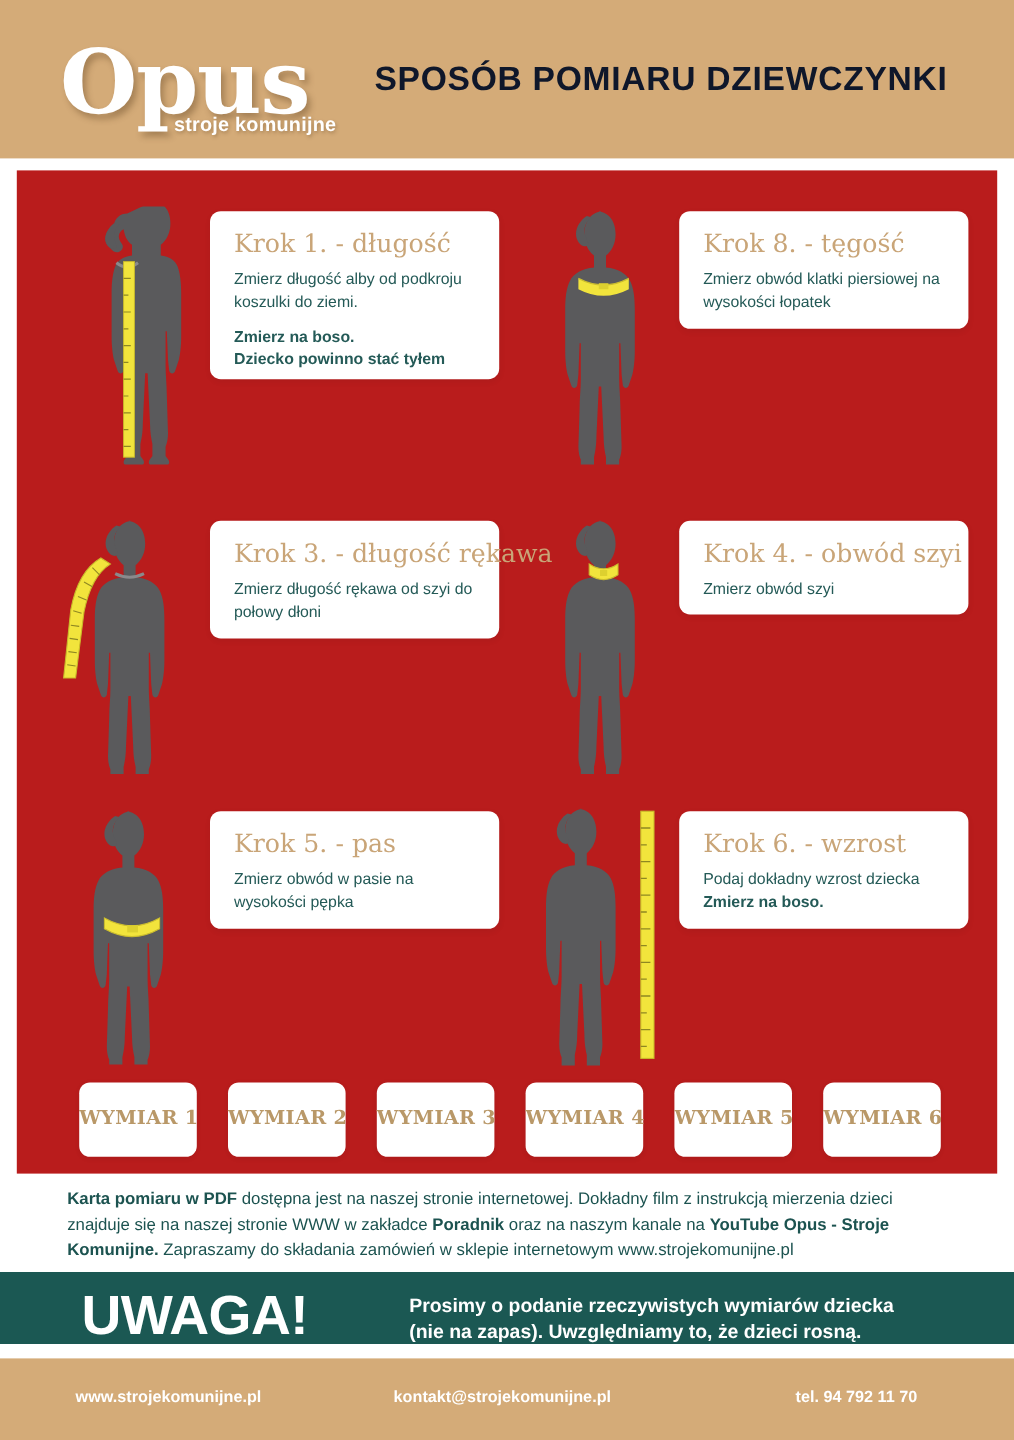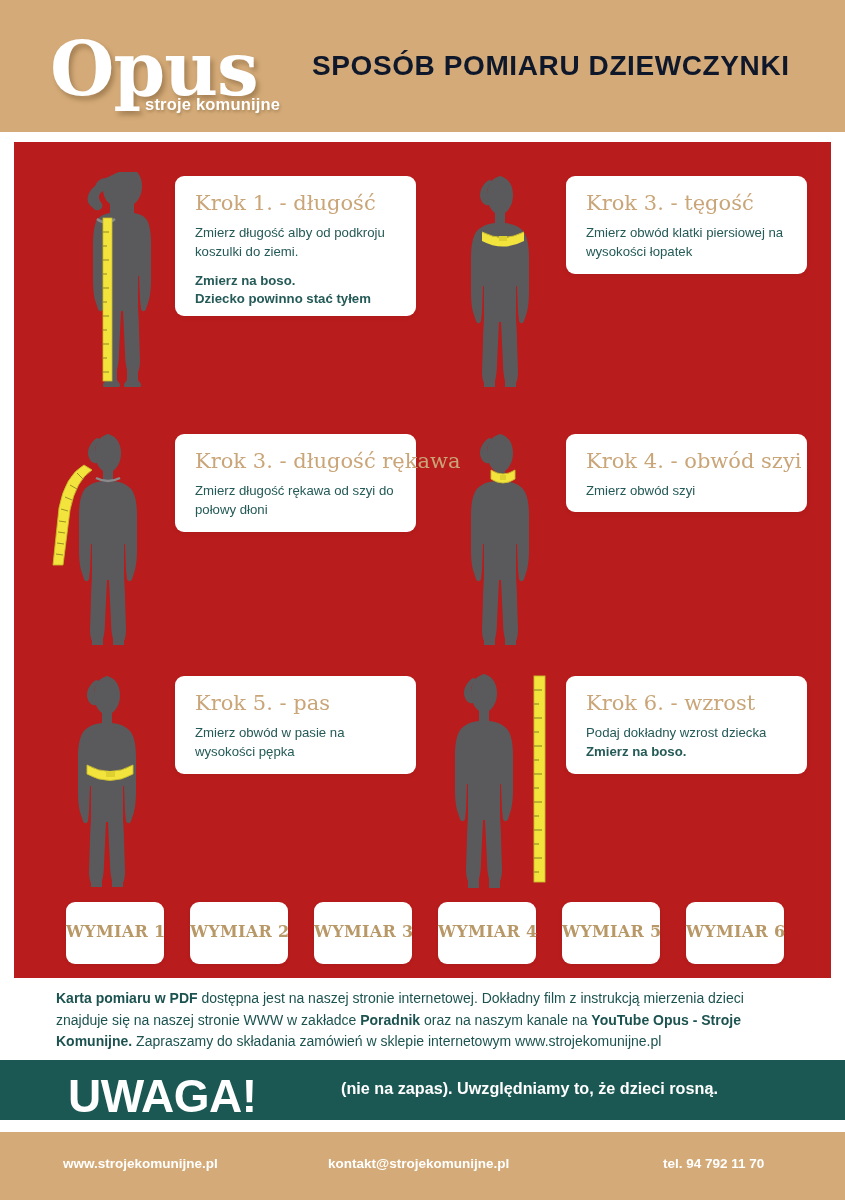--- a/index.html
+++ b/index.html
@@ -213,21 +213,21 @@
         <g fill="#5a5a5c">
           <path d="M54 4 c-10 0 -16 8 -16 19 0 8 3 14 8 18 l0 10 c-10 1 -17 5 -20 11 -3 6 -4 14 -4 24 l0 34 c0 9 1 16 2 20 l3 9 c1 3 4 3 5 0 l1 -9 1 -26 1 0 0 30 c0 7 -1 16 -1 24 l-1 32 c0 5 1 9 2 11 l0 8 c-1 2 -3 3 -3 5 0 2 1 3 4 3 l9 0 c3 0 4 -1 4 -3 0 -2 -2 -3 -3 -5 l0 -10 c1 -4 2 -10 2 -17 l2 -42 2 0 2 42 c0 7 1 13 2 17 l0 10 c-1 2 -3 3 -3 5 0 2 1 3 4 3 l9 0 c3 0 4 -1 4 -3 0 -2 -2 -3 -3 -5 l0 -8 c1 -2 2 -6 2 -11 l-1 -32 c0 -8 -1 -17 -1 -24 l0 -30 1 0 1 26 1 9 c1 3 4 3 5 0 l3 -9 c1 -4 2 -11 2 -20 l0 -34 c0 -10 -1 -18 -4 -24 -3 -6 -10 -10 -20 -11 l0 -10 c5 -4 8 -10 8 -18 0 -11 -6 -19 -16 -19 z"></path>
           <path d="M40 8 c-5 3 -9 9 -9 15 0 5 3 9 6 10 3 1 5 -1 4 -3 -1 -3 -3 -6 -3 -9 0 -5 2 -9 6 -12 z"></path>
         </g>
         <path d="M33 60 q21 11 42 0 l0 9 q-21 11 -42 0 z" fill="#f2e43c"></path>
         <path d="M33 60 q21 11 42 0" stroke="#cbbd2e" stroke-width="1" fill="none"></path>
         <rect x="50" y="64" width="8" height="5" fill="#ddd02f"></rect>
       </svg>
     </div>
     <div class="card" style="left:552px;top:34px;width:241px;height:98px;">
-      <div class="card-title">Krok 3. - tęgość</div>
+      <div class="card-title">Krok 8. - tęgość</div>
       <div class="card-body">
         <span>Zmierz obwód klatki piersiowej</span>
         <span>na wysokości łopatek</span>
       </div>
     </div>
 
     <div class="fig" style="left:36px;top:288px;">
       <svg width="120" height="215" viewBox="0 0 120 215">
         <g fill="#5a5a5c">
           <path d="M61 4 c-10 0 -16 8 -16 19 0 8 3 14 8 18 l0 10 c-10 1 -17 5 -20 11 -3 6 -4 14 -4 24 l0 34 c0 9 1 16 2 20 l3 9 c1 3 4 3 5 0 l1 -9 1 -26 1 0 0 30 c0 7 -1 16 -1 24 l-1 32 c0 5 1 9 2 11 l0 8 c-1 2 -3 3 -3 5 0 2 1 3 4 3 l9 0 c3 0 4 -1 4 -3 0 -2 -2 -3 -3 -5 l0 -10 c1 -4 2 -10 2 -17 l2 -42 2 0 2 42 c0 7 1 13 2 17 l0 10 c-1 2 -3 3 -3 5 0 2 1 3 4 3 l9 0 c3 0 4 -1 4 -3 0 -2 -2 -3 -3 -5 l0 -8 c1 -2 2 -6 2 -11 l-1 -32 c0 -8 -1 -17 -1 -24 l0 -30 1 0 1 26 1 9 c1 3 4 3 5 0 l3 -9 c1 -4 2 -11 2 -20 l0 -34 c0 -10 -1 -18 -4 -24 -3 -6 -10 -10 -20 -11 l0 -10 c5 -4 8 -10 8 -18 0 -11 -6 -19 -16 -19 z"></path>
@@ -346,20 +346,21 @@
       <span>WYMIAR 6</span>
     </div>
 
   </div>
 
   <div class="note" id="note-target"><b>Karta pomiaru w PDF</b><span> dostępna jest na naszej stronie internetowej. Dokładny film z instrukcją mierzenia dzieci znajduje się na naszej stronie WWW w zakładce </span><b>Poradnik</b><span> oraz na naszym kanale na </span><b>YouTube Opus - Stroje Komunijne.</b><span> Zapraszamy do składania zamówień w sklepie internetowym www.strojekomunijne.pl</span></div>
 
   <div class="uwaga">
     <div class="uwaga-word">UWAGA!</div>
     <div class="uwaga-text">
+      <div>Prosimy o podanie rzeczywistych wymiarów dziecka</div>
       <div>(nie na zapas). Uwzględniamy to, że dzieci rosną.</div>
     </div>
   </div>
 
   <div class="footer">
     <div class="footer-item f1">www.strojekomunijne.pl</div>
     <div class="footer-item f2">kontakt@strojekomunijne.pl</div>
     <div class="footer-item f3">tel. 94 792 11 70</div>
   </div>
 

